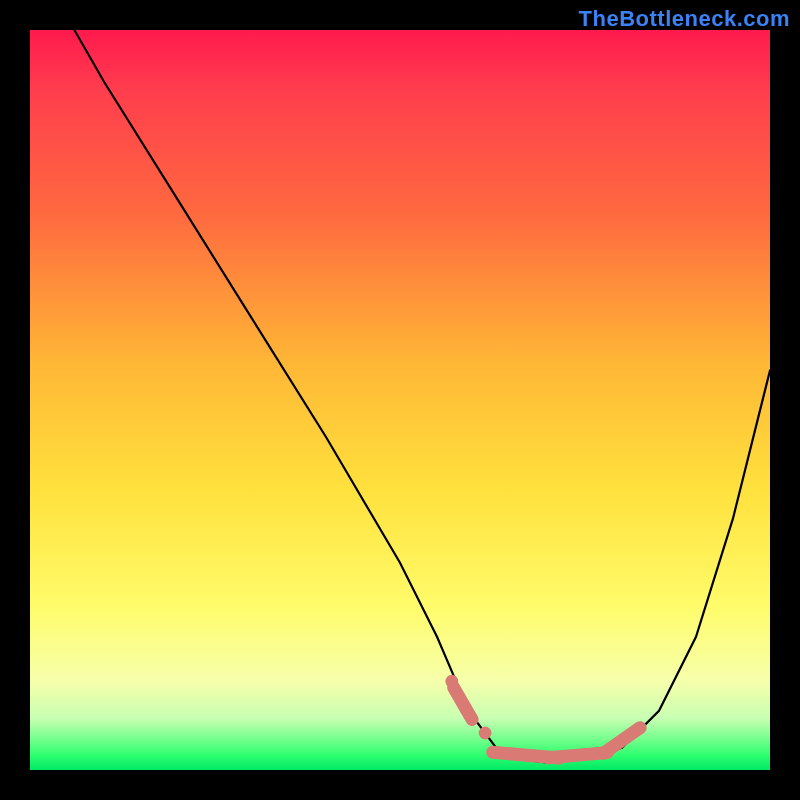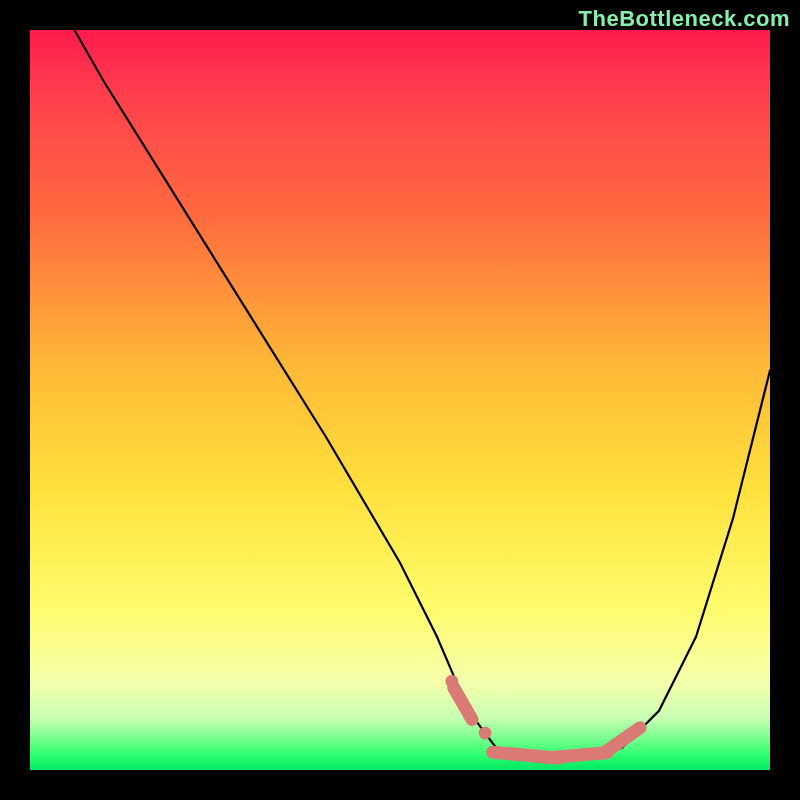--- a/index.html
+++ b/index.html
@@ -14,21 +14,21 @@
   .frame {
     position: relative;
     width: 800px;
     height: 800px;
     background: #000;
   }
   .watermark {
     position: absolute;
     top: 6px;
     right: 10px;
-    color: #86efac;
+    color: #3b82f6;
     font-size: 22px;
     font-weight: 600;
     letter-spacing: 0.5px;
     z-index: 50;
   }
   .plot-outer {
     position: absolute;
     left: 30px;
     top: 30px;
     width: 740px;

